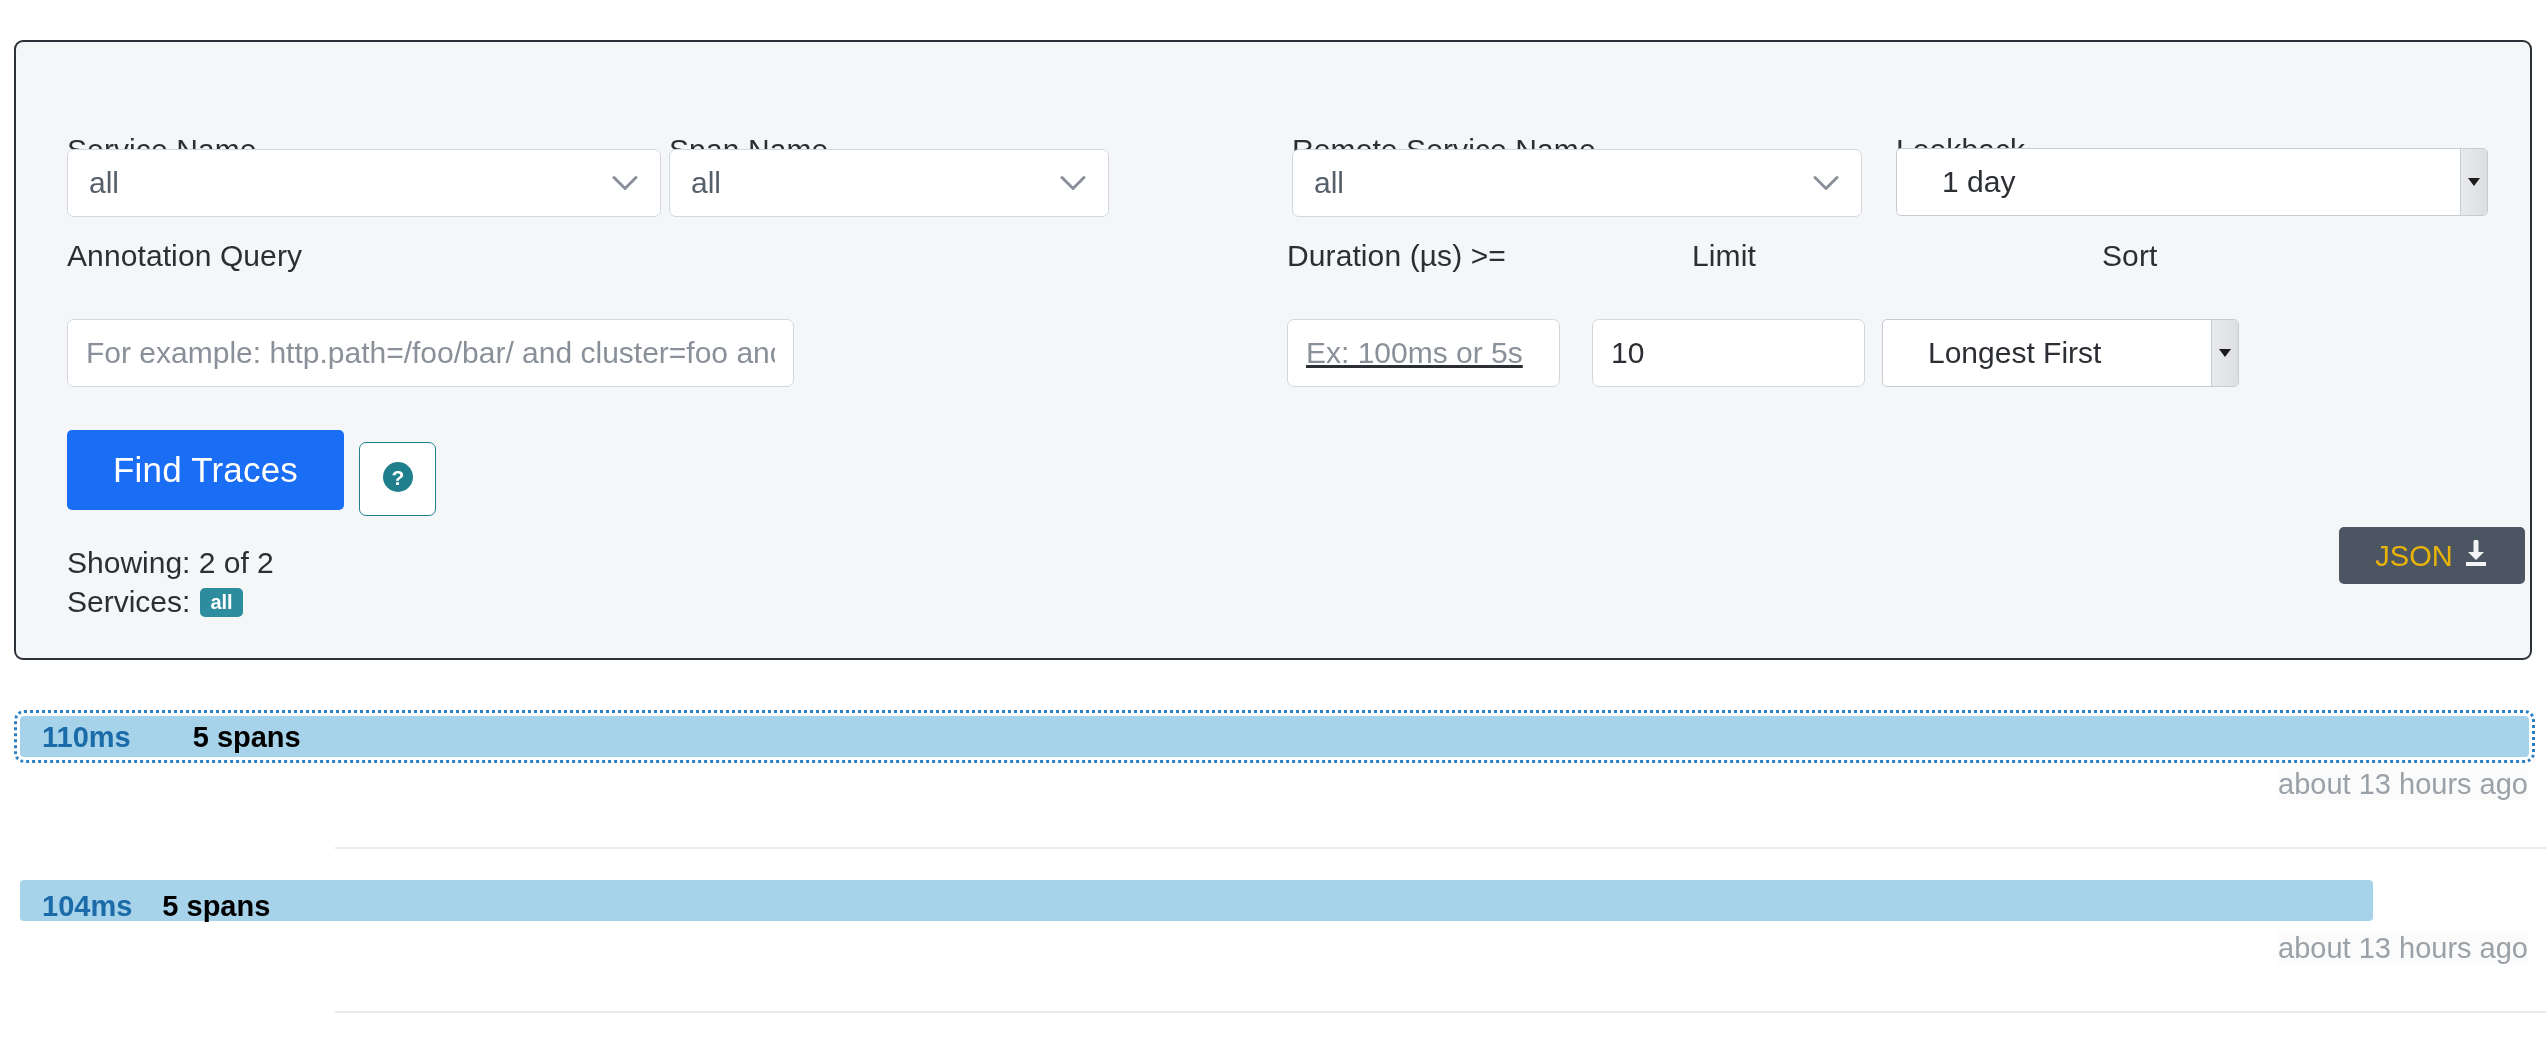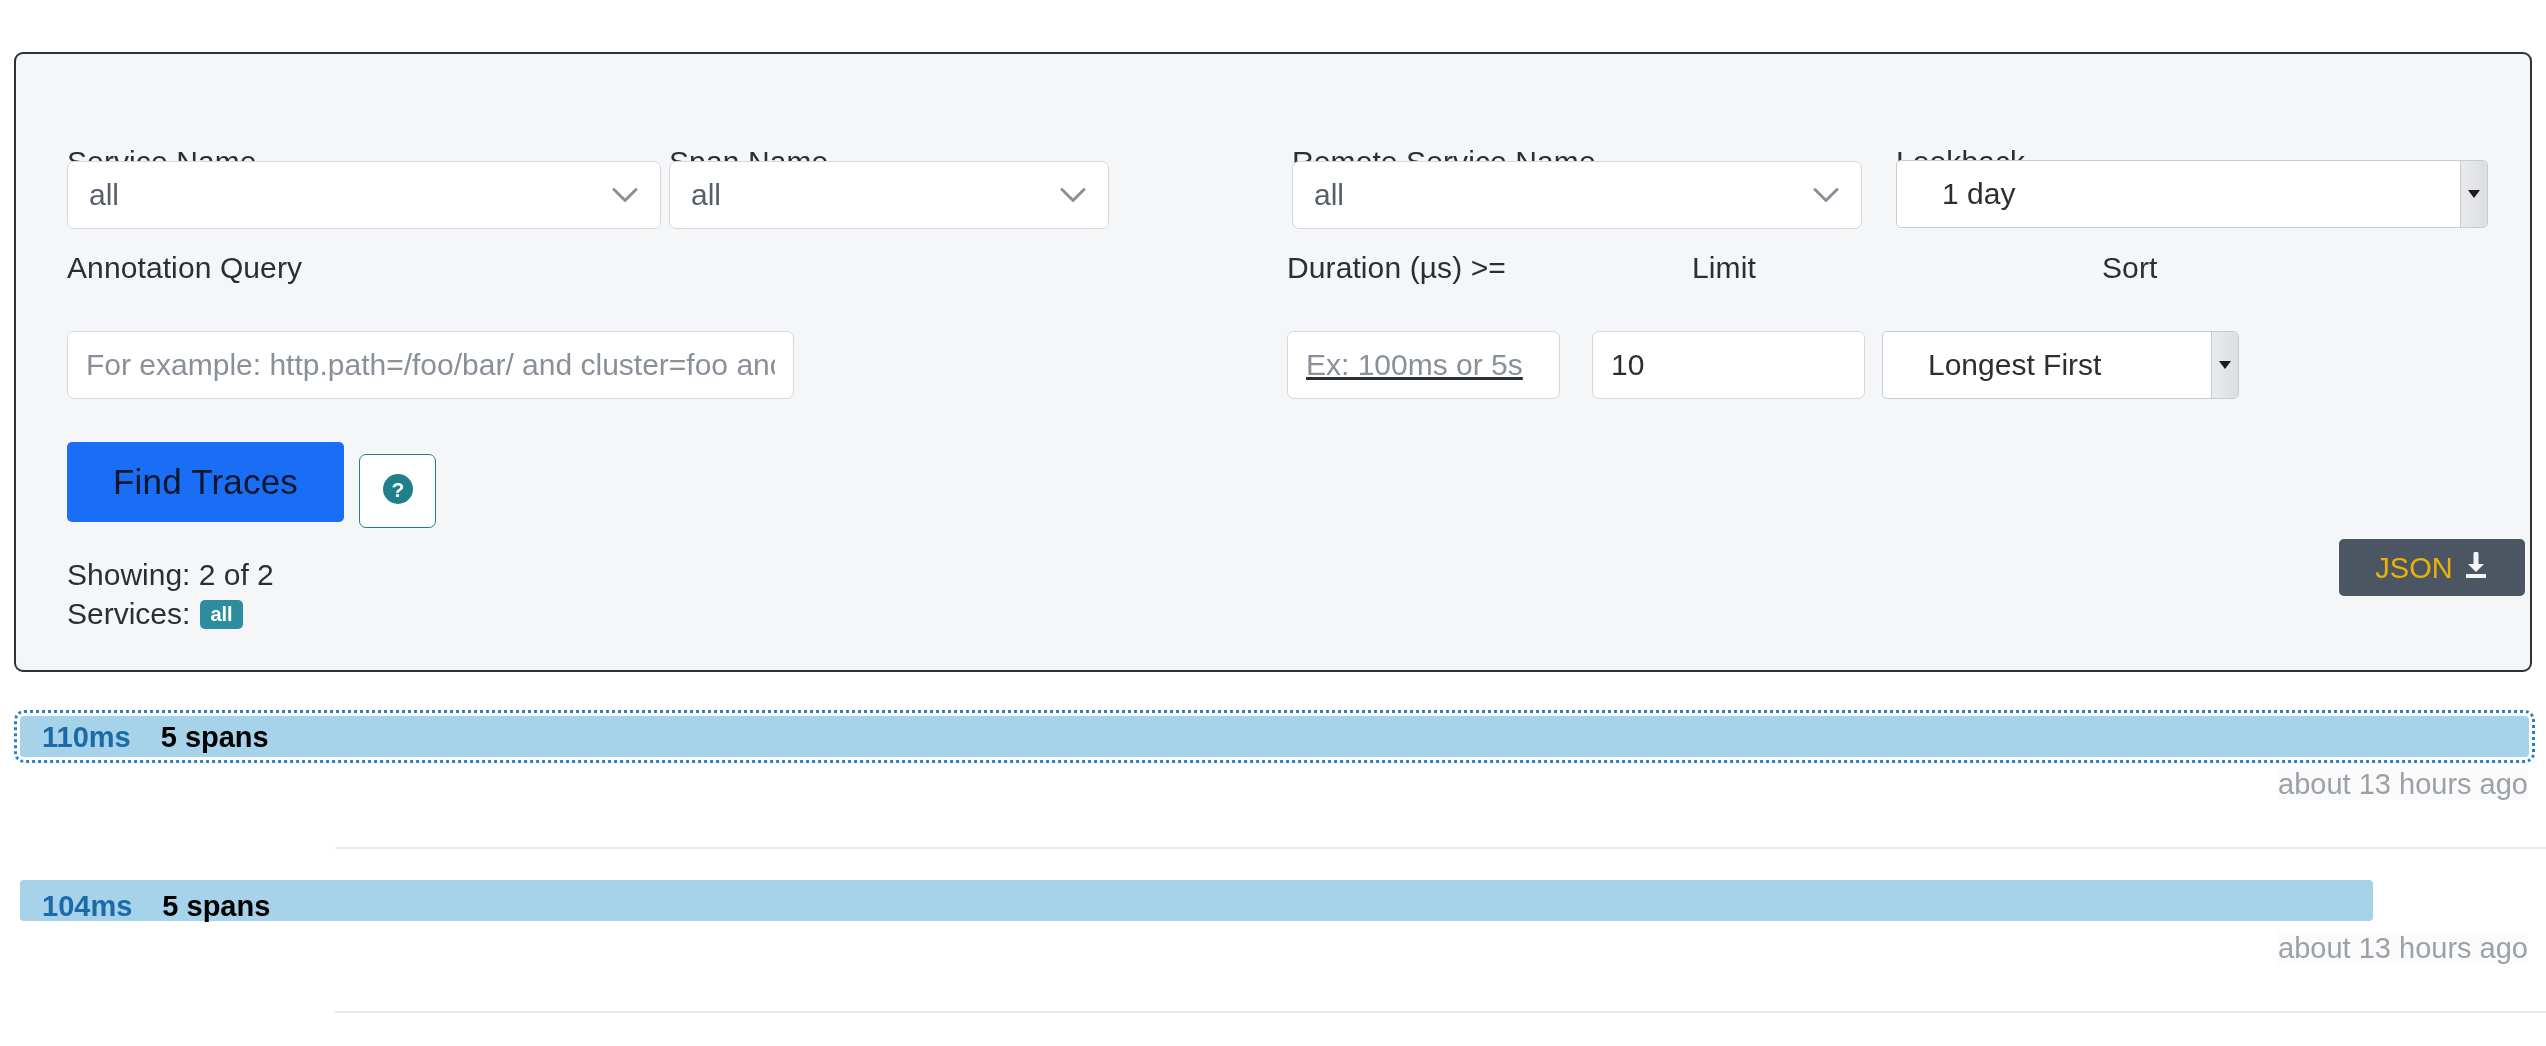--- a/index.html
+++ b/index.html
@@ -7,21 +7,21 @@
   body{
     width:2546px;height:1046px;
     background:#ffffff;
     font-family:"Liberation Sans","DejaVu Sans",sans-serif;
     overflow:hidden;
     position:relative;
     -webkit-font-smoothing:antialiased;
   }
   
   #search-card{
-    position:absolute;left:14px;top:52px;
+    position:absolute;left:14px;top:40px;
     width:2518px;height:620px;
     box-sizing:border-box;
     background:#f4f6f8;
     border:2px solid #2d3238;
     border-radius:9px;
   }
   .field-label{
     position:absolute;
     font-size:30px;
     color:#2b2f33;
@@ -93,21 +93,21 @@
     border-left:6px solid transparent;
     border-right:6px solid transparent;
     border-top:8px solid #1b1b1b;
   }
   
   #find-traces-button{
     position:absolute;left:65px;top:440px;
     width:277px;height:80px;
     background:#1a6ef5;
     border:none;border-radius:5px;
-    color:#0f172a;font-size:35px;
+    color:#ffffff;font-size:35px;
     font-family:"Liberation Sans","DejaVu Sans",sans-serif;
     cursor:pointer;letter-spacing:.2px;
   }
   #help-button{
     position:absolute;left:357px;top:452px;
     width:75px;height:72px;
     background:#ffffff;
     border:1px solid #1f7f8c;
     border-radius:7px;
     display:flex;align-items:center;justify-content:center;
@@ -145,20 +145,21 @@
     position:absolute;left:20px;
     height:41px;
     background:#a6d2ea;
     border-radius:4px;
     display:flex;align-items:center;
     box-sizing:border-box;
   }
   .trace-bar.focused{
     outline:3px dotted #2b7fc4;
     outline-offset:3px;
+    gap:32px;
   }
   .trace-dur{
     margin-left:22px;
     font-size:29px;font-weight:bold;color:#1a6ba8;line-height:30px;
   }
   .trace-spans{
     margin-left:30px;
     font-size:29px;font-weight:bold;color:#000000;line-height:30px;
   }
   .trace-time{

